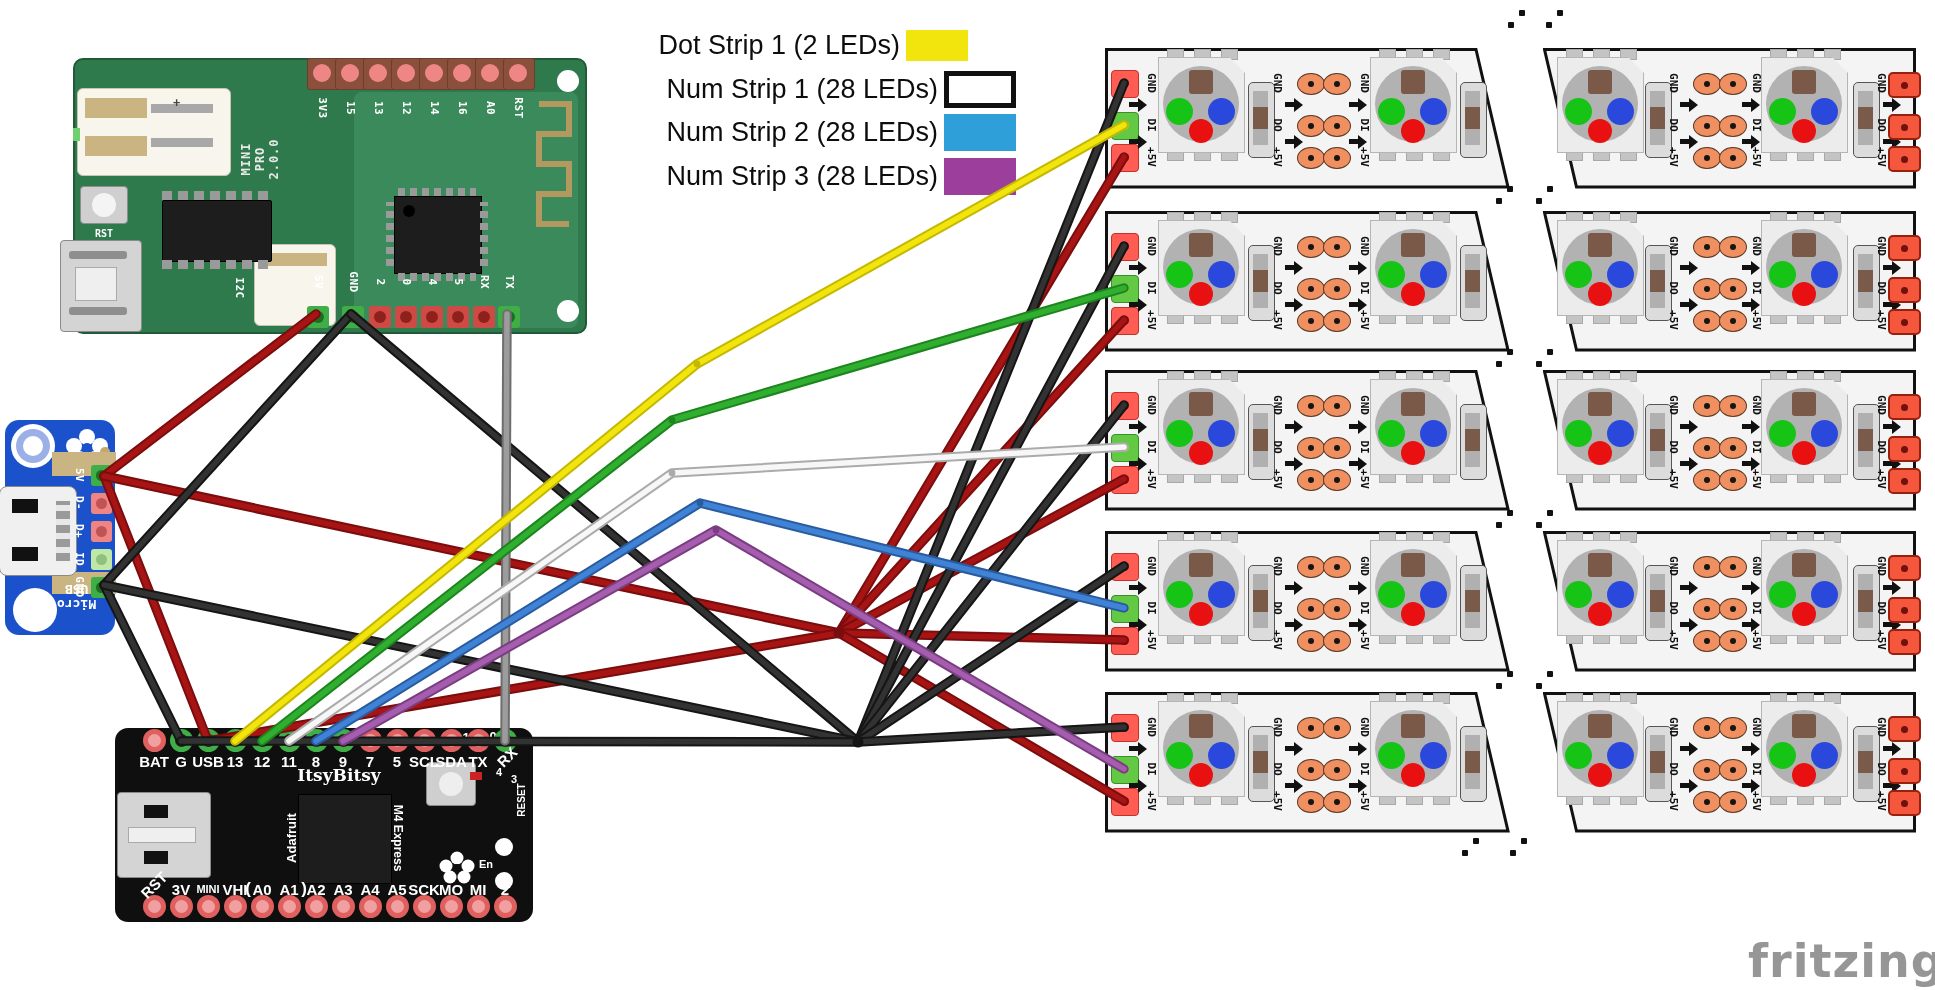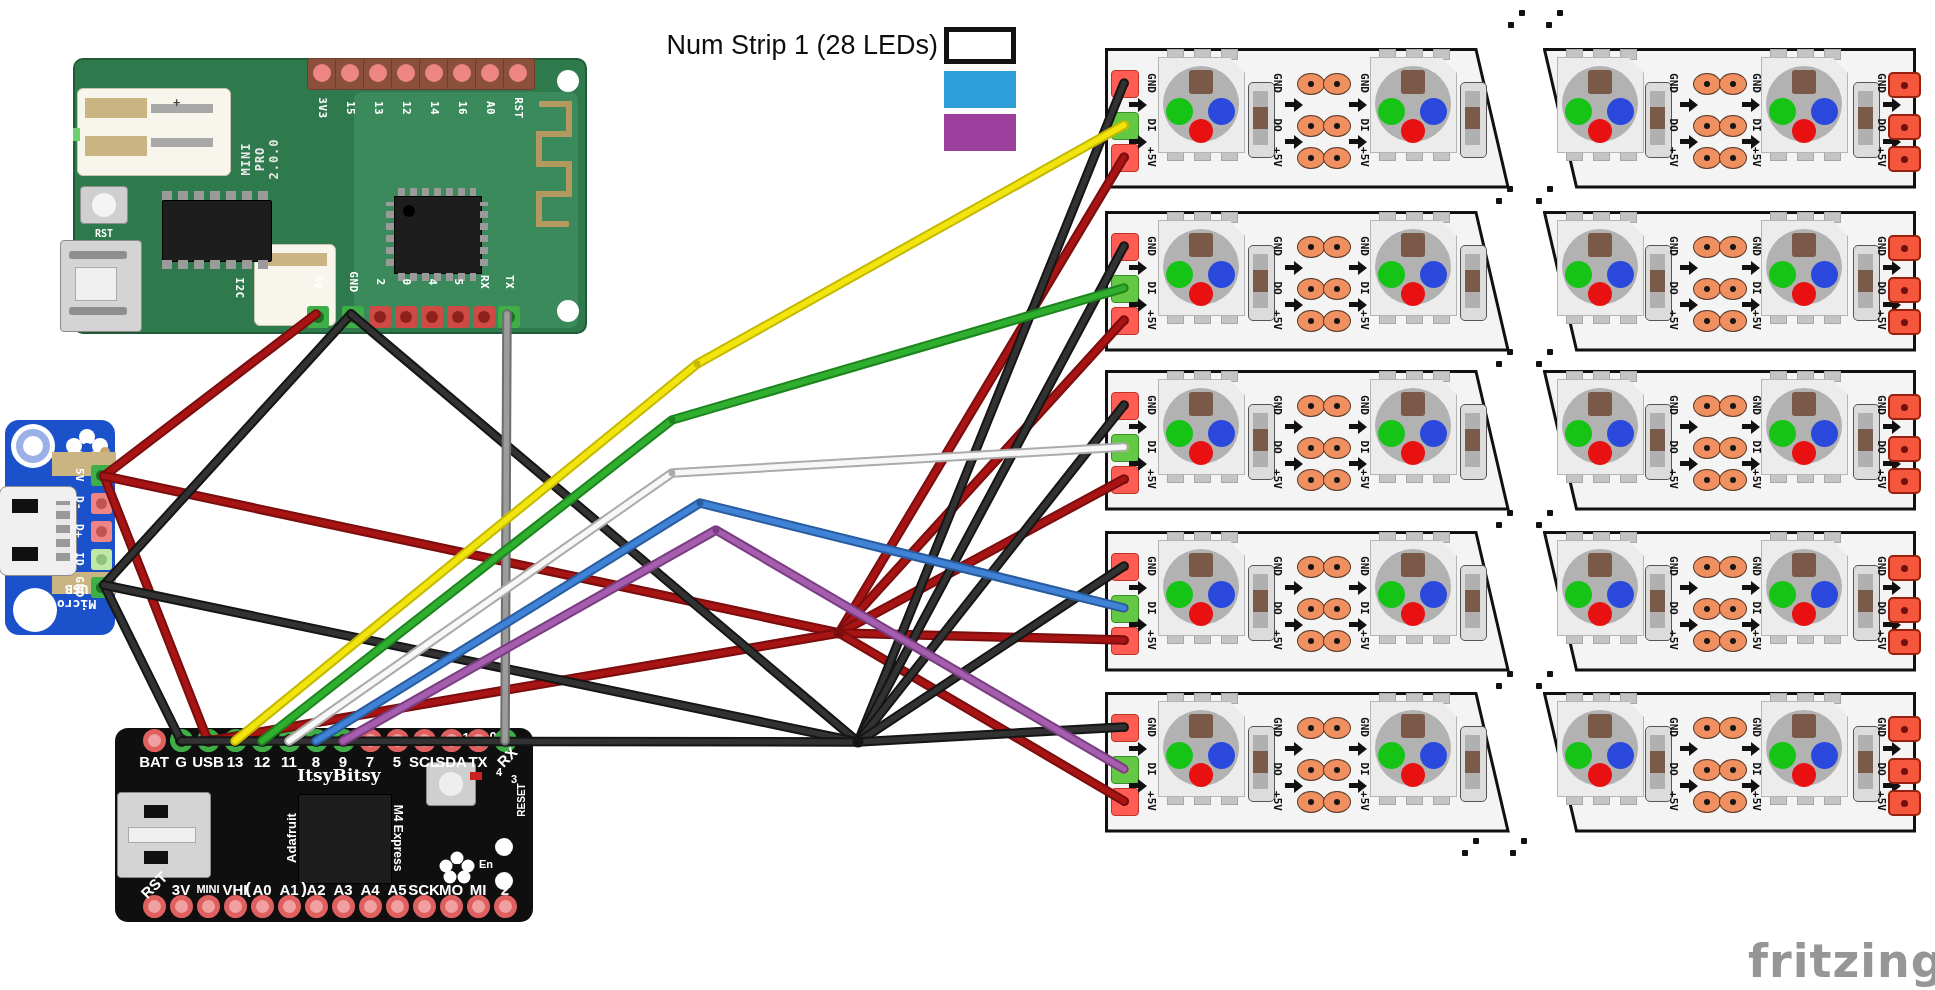--- a/index.html
+++ b/index.html
@@ -322,27 +322,33 @@
         <div class="hlb" style="left: 336px; top: 161px;">MO</div>
         <div class="ipin" style="left: 352px; top: 167px;"></div>
         <div class="hlb" style="left: 363px; top: 161px;">MI</div>
         <div class="ipin" style="left: 379px; top: 167px;"></div>
         <div class="hlb" style="left: 390px; top: 161px;">2</div>
       </div>
   </div>
 
   <div id="legend">
       <div class="lrow">
+        <div class="ltext">Dot Strip 1 (2 LEDs)</div>
+        <div class="lswatch lsmall" style="background: rgb(242, 229, 14);"></div>
+      </div>
+      <div class="lrow">
         <div class="ltext">Num Strip 1 (28 LEDs)</div>
         <div class="lswatch lborder" style="background: rgb(255, 255, 255);"></div>
       </div>
       <div class="lrow">
+        <div class="ltext">Num Strip 2 (28 LEDs)</div>
         <div class="lswatch" style="background: rgb(47, 159, 217);"></div>
       </div>
       <div class="lrow">
+        <div class="ltext">Num Strip 3 (28 LEDs)</div>
         <div class="lswatch" style="background: rgb(156, 63, 156);"></div>
       </div>
     </div>
   <div id="strips">
       <div class="strip" style="left: 1105px; top: 48px;">
         <svg width="406" height="141">
           <polygon points="1.5,1.5 371,1.5 403,139 1.5,139" fill="#f4f4f4" stroke="#111" stroke-width="3"></polygon>
         </svg>
         <div class="psq" style="left: 6px; top: 22px; background: rgb(255, 93, 84); border: 1px solid rgb(194, 49, 42);">
           <div style="position: absolute; left: 8px; top: 8px; width: 9px; height: 9px; border-radius: 50%; background: rgb(124, 18, 18);"></div>

